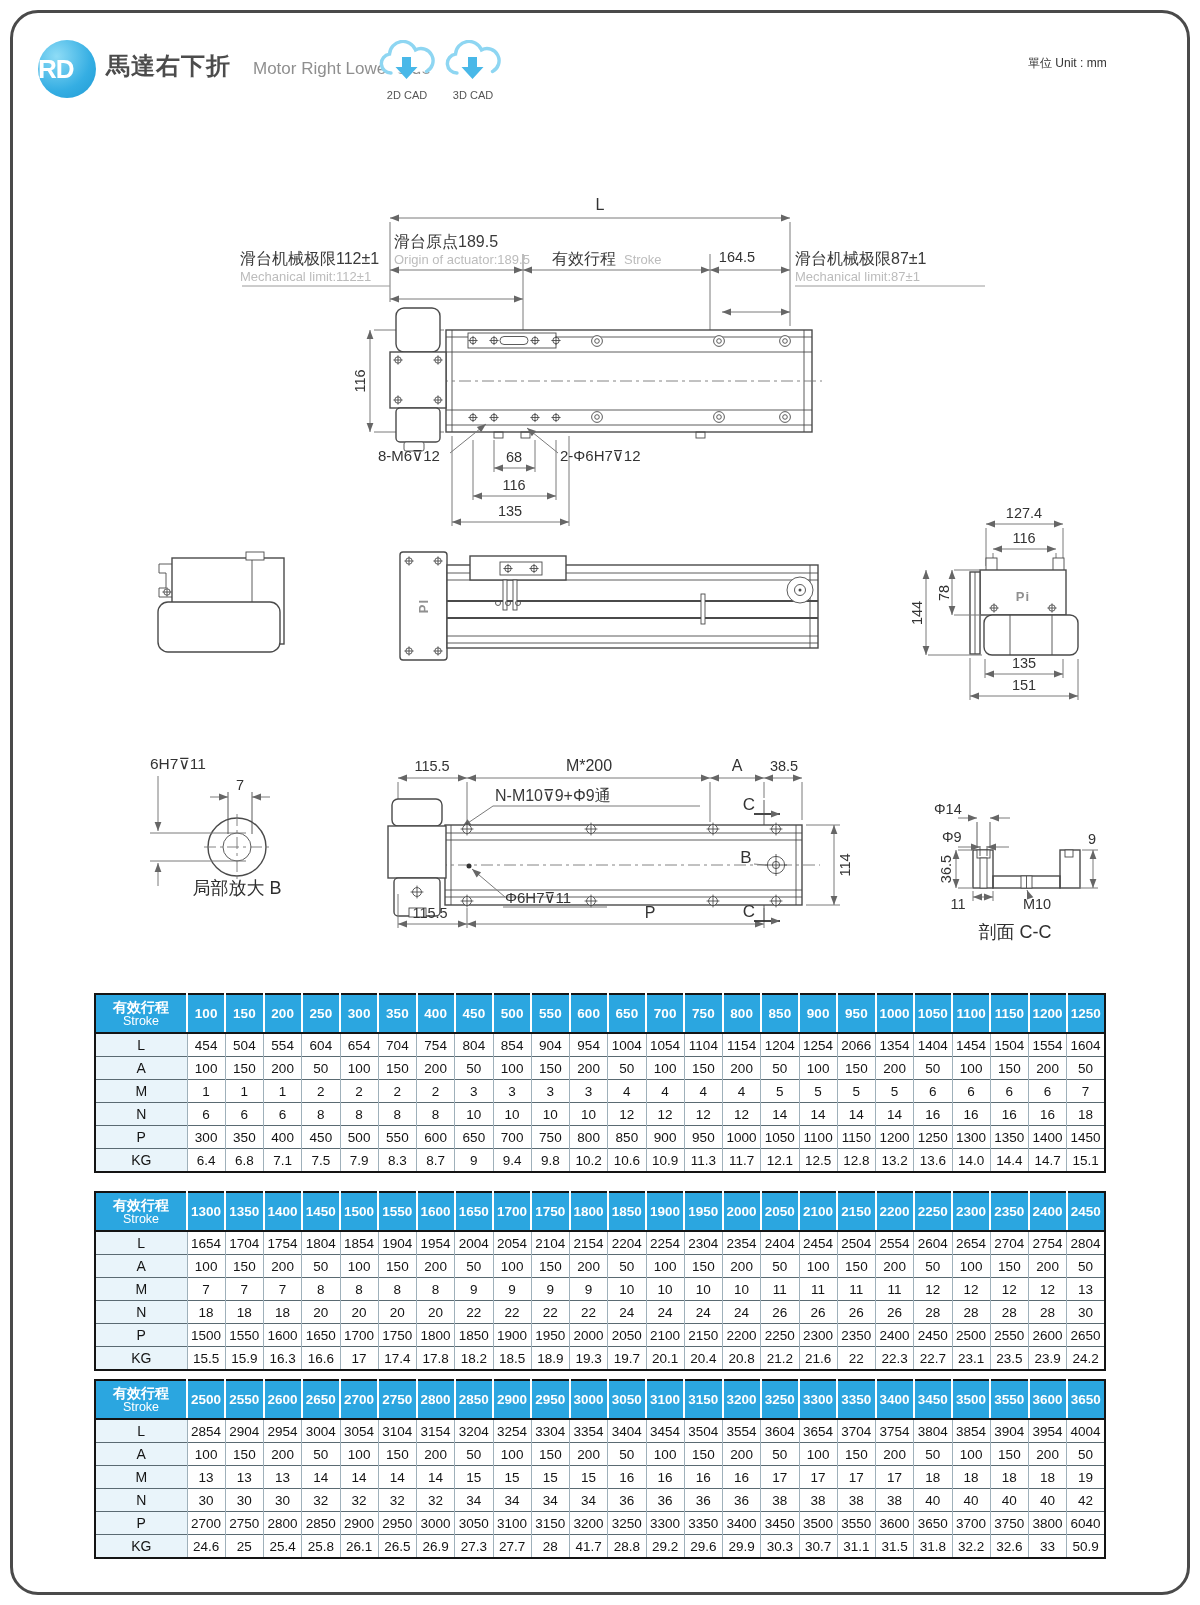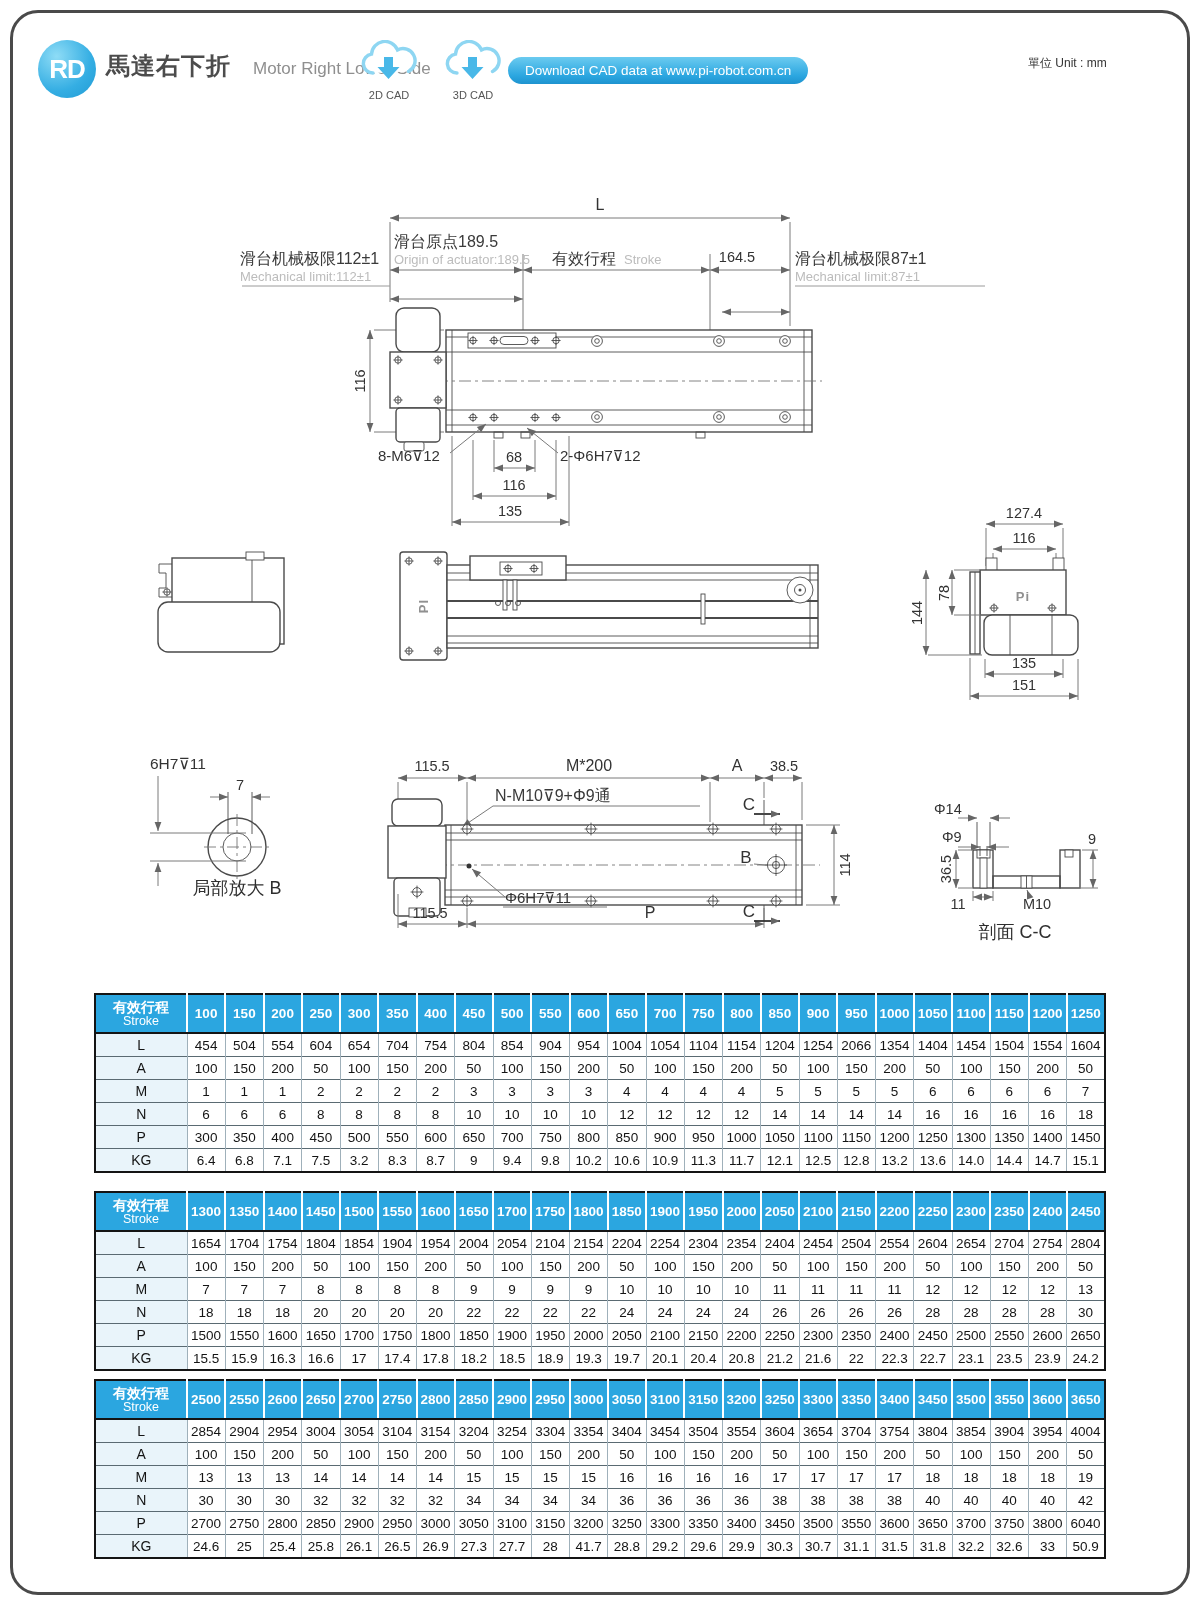--- a/index.html
+++ b/index.html
@@ -3,21 +3,21 @@
 <meta charset="utf-8">
 <style>
   html,body{margin:0;padding:0;background:#fff}
   .page{position:relative;width:1200px;height:1605px;background:#fff;
         font-family:"Liberation Sans","DejaVu Sans",sans-serif;overflow:hidden}
   .frame{position:absolute;left:10px;top:10px;right:10px;bottom:10px;
          border:3px solid #4a4a4a;border-radius:28px;pointer-events:none;z-index:5}
   
   .badge{position:absolute;left:38px;top:40px;width:58px;height:58px;border-radius:50%;
          background:radial-gradient(circle at 32% 28%,#8edcf6,#35aee3 60%,#1f9ad4);
-         color:#fff;font-size:26px;font-weight:bold;text-align:center;line-height:58px;letter-spacing:-1px}
+         color:#fff;font-size:26px;font-weight:bold;text-align:left;line-height:58px;letter-spacing:-1px}
   .titles{position:absolute;left:106px;top:50px;display:flex;align-items:baseline;gap:22px;white-space:nowrap}
   .tzh{font-size:24px;color:#4c4c4c;font-weight:600;letter-spacing:1px}
   .ten{font-size:17px;color:#8f8f8f}
   .cloud{position:absolute;top:40px;width:66px;text-align:center;cursor:pointer}
   .clbl{font-size:11px;color:#555;margin-top:-1px}
   .pill{position:absolute;left:508px;top:57px;height:27px;line-height:27px;padding:0 17px;
         border-radius:14px;color:#fff;font-size:13.5px;
         background:linear-gradient(180deg,#6bcbf0,var(--accent,#2BA6E0) 70%,#1e93cf);cursor:pointer}
   .unit{position:absolute;left:1028px;top:55px;font-size:12px;color:#333}
   
@@ -54,35 +54,34 @@
 <body>
 
 <div class="page">
   <div class="frame"></div>
 
   <div class="badge">RD</div>
   <div class="titles">
     <span class="tzh">馬達右下折</span>
     <span class="ten">Motor Right Lower Side</span>
   </div>
-  <div class="cloud" style="left:356px">
+  <div class="cloud" style="left:374px">
     <svg width="66" height="46" viewBox="0 0 66 46">
       <path d="M17 33 a9.5 9.5 0 0 1 -1.5-18.9 a13.5 13.5 0 0 1 26-4.2 a10.5 10.5 0 0 1 11 21.5" fill="#fff" stroke="#8ed6f2" stroke-width="3.4" stroke-linecap="round"></path>
       <path d="M28 17 h9 v10 h6.5 l-11 12 -11-12 h6.5 z" fill="#49b8e8"></path>
     </svg>
     <div class="clbl">2D CAD</div>
   </div>
   <div class="cloud" style="left:440px">
     <svg width="66" height="46" viewBox="0 0 66 46">
       <path d="M17 33 a9.5 9.5 0 0 1 -1.5-18.9 a13.5 13.5 0 0 1 26-4.2 a10.5 10.5 0 0 1 11 21.5" fill="#fff" stroke="#8ed6f2" stroke-width="3.4" stroke-linecap="round"></path>
       <path d="M28 17 h9 v10 h6.5 l-11 12 -11-12 h6.5 z" fill="#49b8e8"></path>
     </svg>
     <div class="clbl">3D CAD</div>
   </div>
-  <div class="pill">Download CAD data at www.pi-robot.com.cn</div>
   <div class="unit">單位 Unit : mm</div>
 
   <svg class="draw" width="1200" height="965" viewBox="0 0 1200 965">
     <defs>
       <marker id="ae" markerWidth="11" markerHeight="8" refX="10" refY="4" orient="auto" markerUnits="userSpaceOnUse">
           <path d="M1,0.6 L10,4 L1,7.4 Z" fill="#666"></path>
         </marker>
       <marker id="as" markerWidth="11" markerHeight="8" refX="1" refY="4" orient="auto" markerUnits="userSpaceOnUse">
           <path d="M10,0.6 L1,4 L10,7.4 Z" fill="#666"></path>
         </marker>
@@ -587,21 +586,21 @@
             <td>1350</td>
             <td>1400</td>
             <td>1450</td>
           </tr>
           <tr>
             <td class="lab">KG</td>
             <td>6.4</td>
             <td>6.8</td>
             <td>7.1</td>
             <td>7.5</td>
-            <td>3.2</td>
+            <td>7.9</td>
             <td>8.3</td>
             <td>8.7</td>
             <td>9</td>
             <td>9.4</td>
             <td>9.8</td>
             <td>10.2</td>
             <td>10.6</td>
             <td>10.9</td>
             <td>11.3</td>
             <td>11.7</td>

